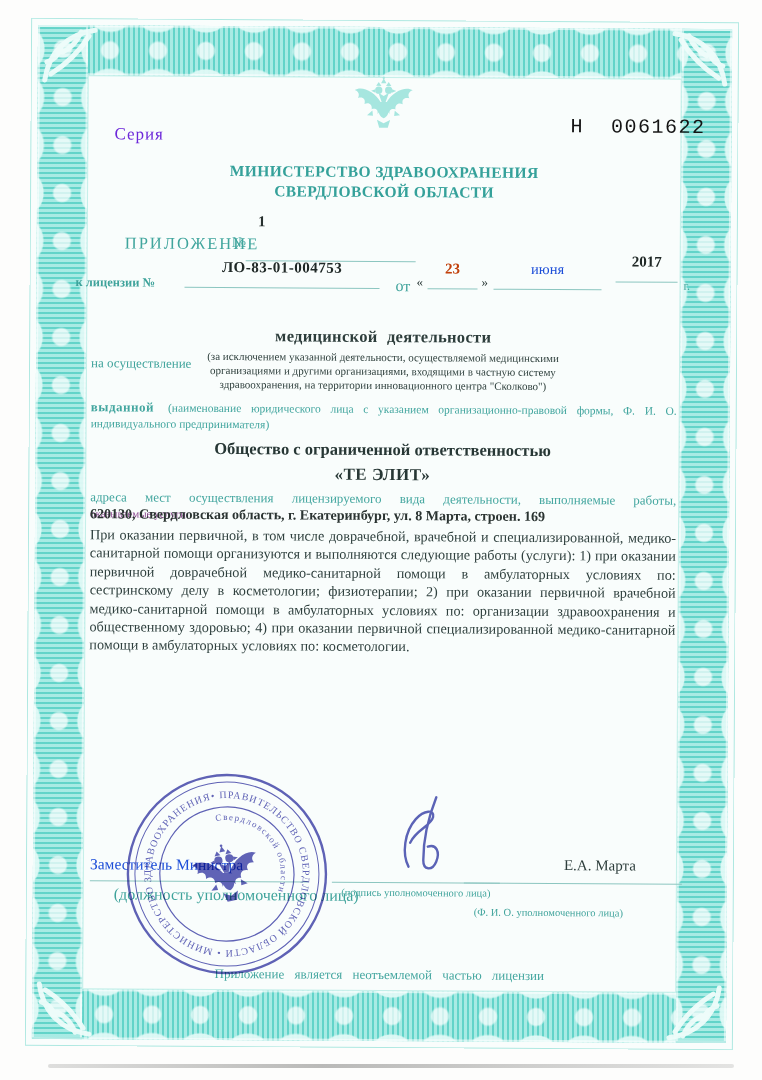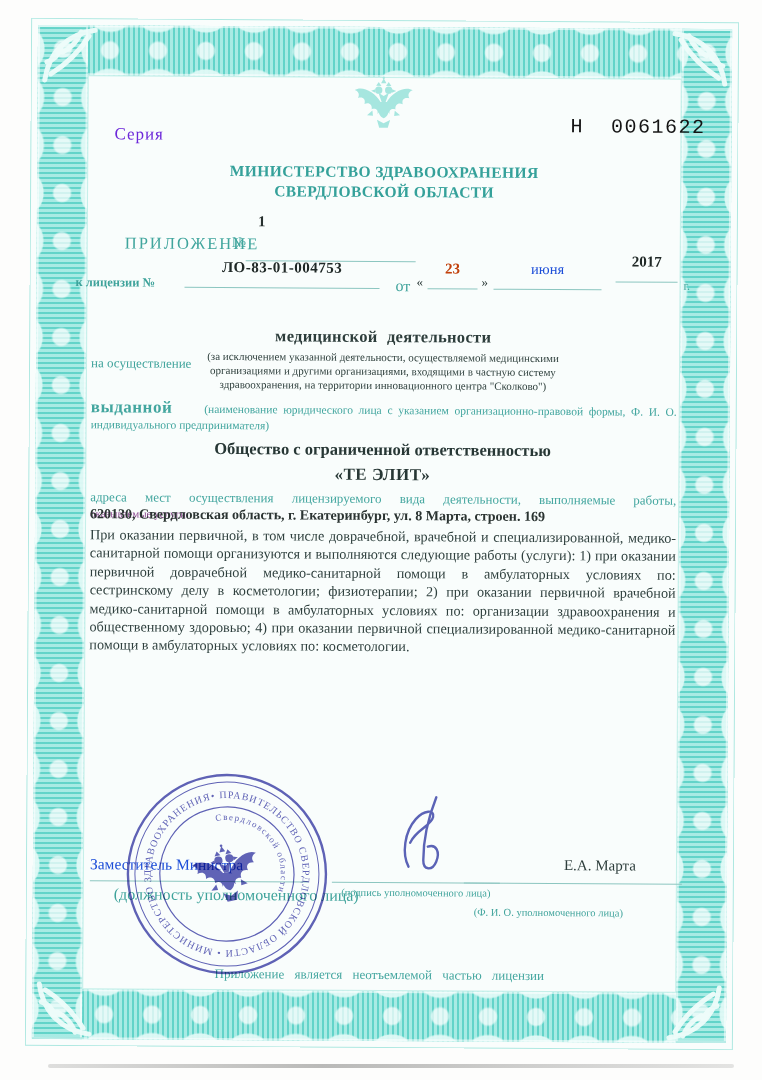--- a/index.html
+++ b/index.html
@@ -66,21 +66,21 @@
   .q-close{left:452px;top:254px;font-size:13px;color:#2c3b39;}
   .month-box{left:464px;top:240px;width:108px;height:28px;font-size:14.5px;color:#1d4ed8;}
   .year-box{left:586px;top:232px;width:62px;height:28px;font-size:15px;font-weight:bold;color:#202927;}
   .g-label{left:654px;top:257px;font-size:12px;}
   .purpose-label{left:62px;top:294px;font-size:13px;margin-top:43px;}
   .activity-title{left:0;right:0;top:307px;text-align:center;font-size:16.5px;font-weight:bold;
                   color:#2d3d3b;word-spacing:5px;letter-spacing:.3px;}
   .activity-note{left:50%;transform:translateX(-50%);top:331px;max-width:474px;text-align:center;
                  font-size:11px;line-height:13.8px;color:#2f403d;}
   .issued-para{left:62px;right:60px;top:381px;text-align:justify;font-size:11.5px;line-height:15.5px;color:#43a69f;}
-  .issued-label{font-weight:bold;font-size:17px;letter-spacing:.5px;margin-right:32px;}
+  .issued-label{font-weight:bold;font-size:13px;letter-spacing:.5px;margin-right:14px;}
   .org1{left:0;right:0;top:420px;text-align:center;font-size:16.5px;font-weight:bold;color:#273735;}
   .org2{left:0;right:0;top:445px;text-align:center;font-size:17px;font-weight:bold;color:#273735;letter-spacing:.5px;}
   .addr-label1{left:62px;right:60px;top:471px;font-size:13px;text-align:justify;text-align-last:justify;color:#43a69f;}
   .addr-label2{left:62px;top:489px;font-size:11px;color:#701a75;opacity:.85;z-index:1;}
   .addr-line{left:62px;top:488px;font-size:14px;font-weight:bold;color:#2a3331;z-index:2;}
   .works{left:62px;right:60px;top:507px;text-align:justify;font-size:14.2px;line-height:18.4px;color:#2f403e;}
 
   .stamp{left:98px;top:752px;width:206px;height:206px;transform:rotate(-12deg);
          mix-blend-mode:multiply;opacity:.88;z-index:6;}
   .sig-position{left:64px;top:837px;font-size:15.5px;color:#1d4ed8;z-index:4;}

